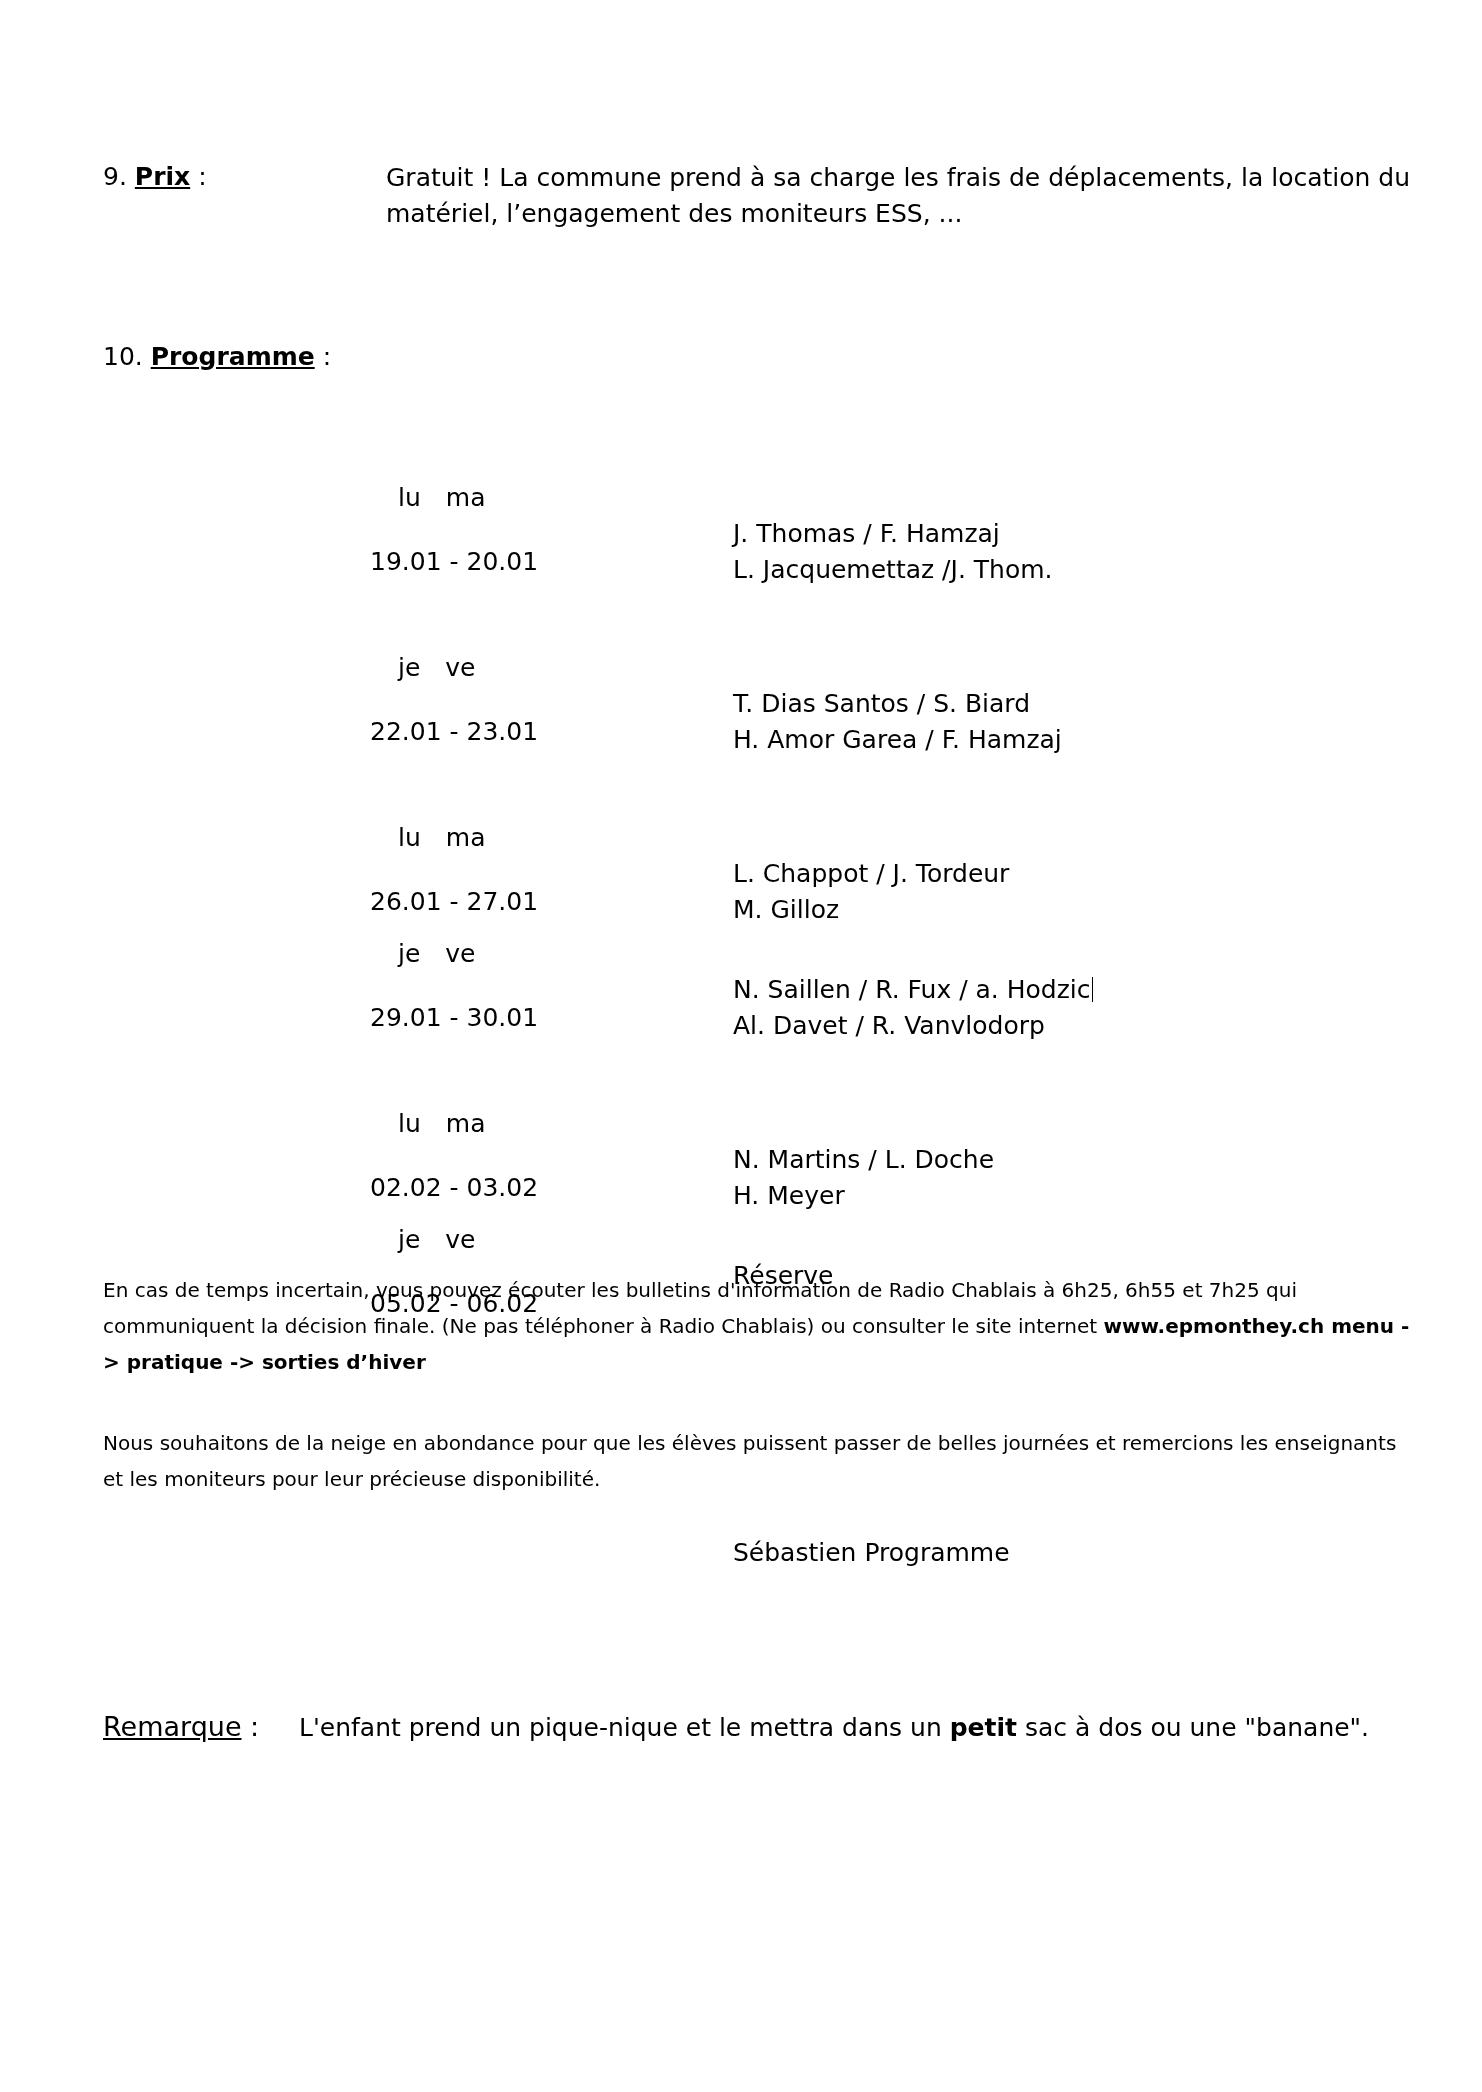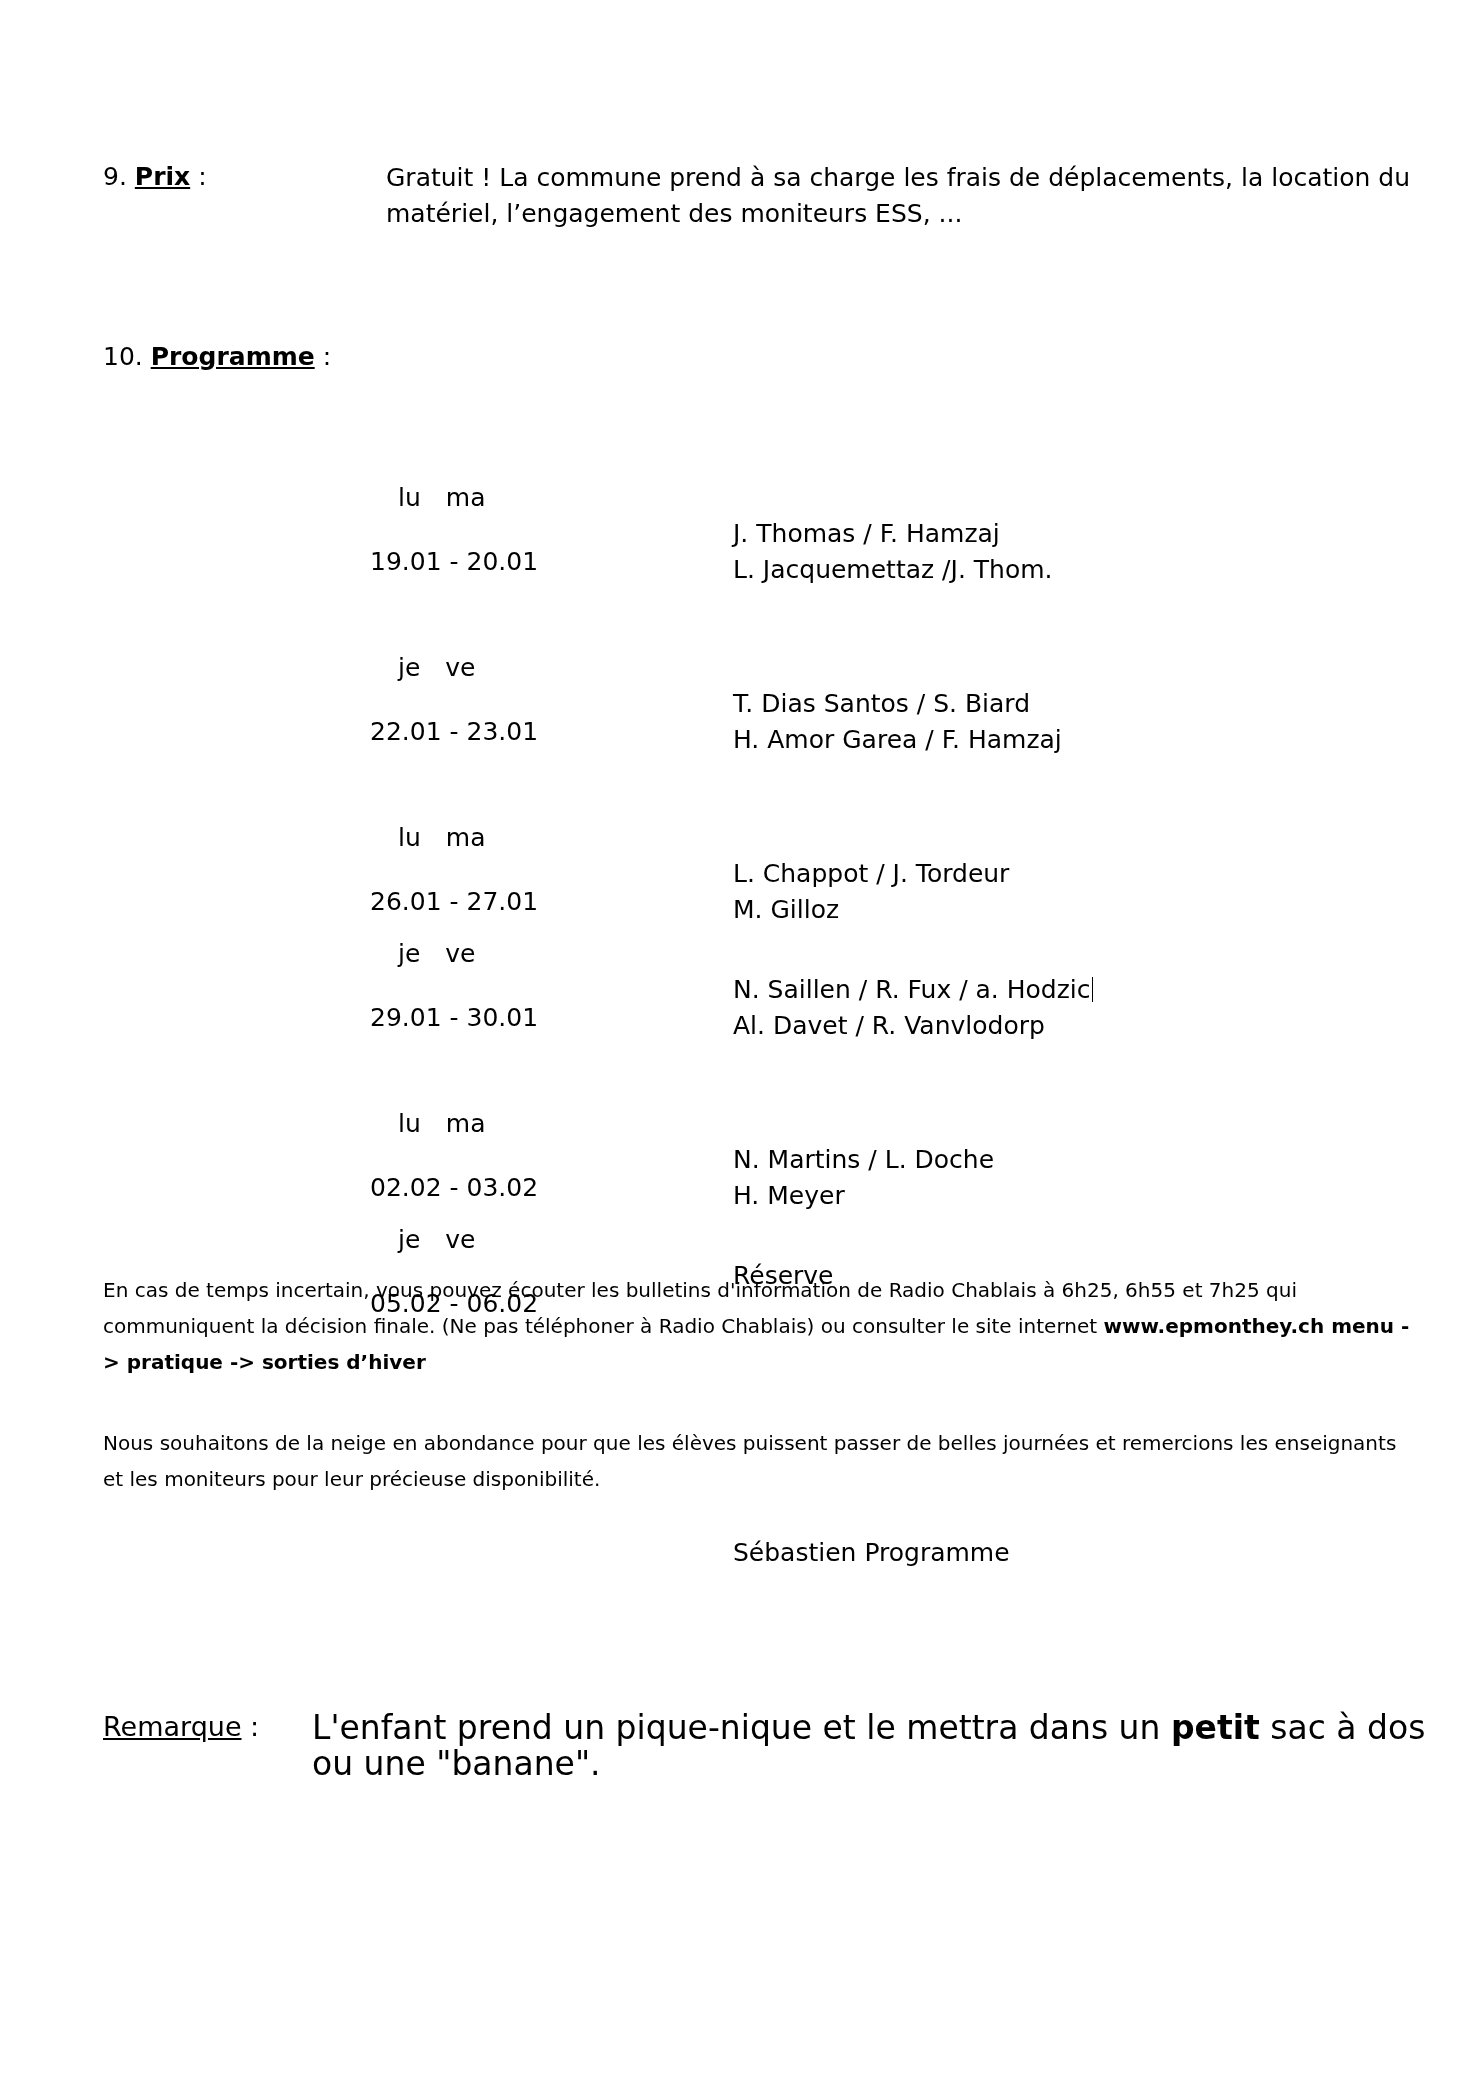--- a/index.html
+++ b/index.html
@@ -131,24 +131,24 @@
   .remark-label {
     position: absolute;
     left: 0;
     top: 0;
     font-size: 27px;
     line-height: 34px;
     white-space: nowrap;
   }
   .remark-body {
     position: absolute;
-    left: 209px;
+    left: 196px;
     top: 0;
     width: 1120px;
-    font-size: 33px;
+    font-size: 25px;
     line-height: 36px;
   }
   .caret {
     display: inline-block;
     width: 1px;
     height: 25px;
     background: #000;
     vertical-align: -4px;
     margin-left: 1px;
   }

